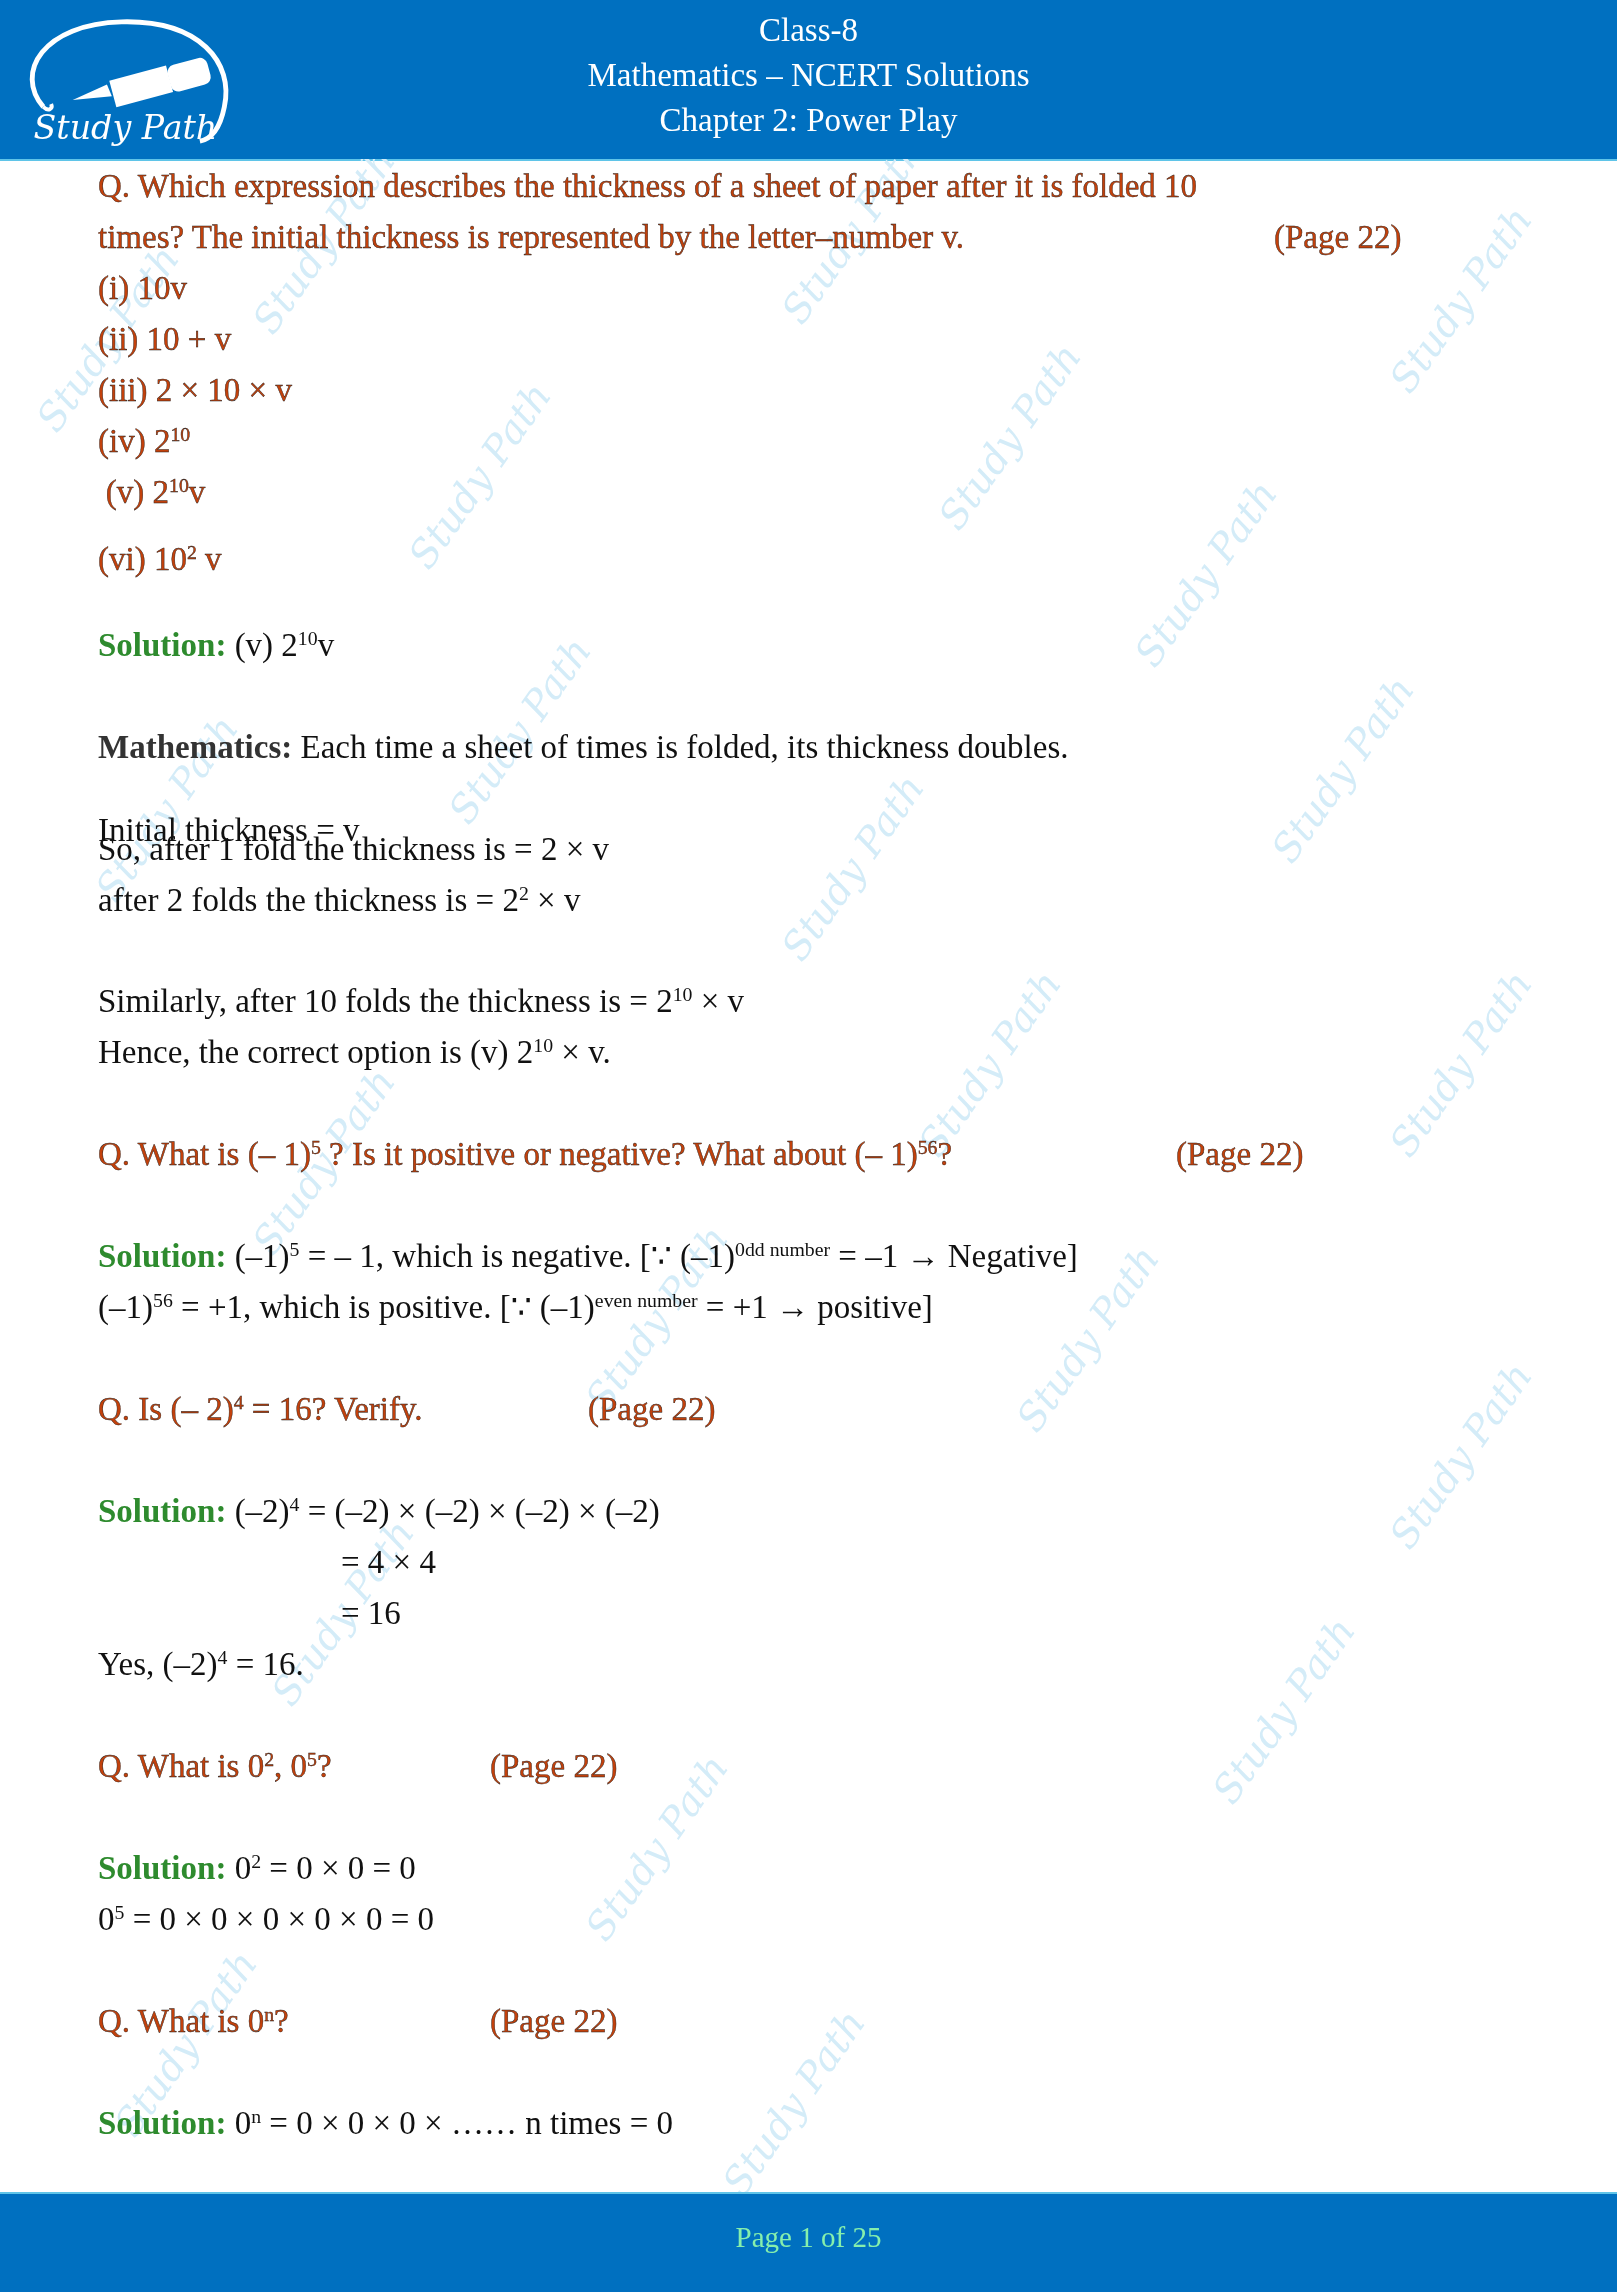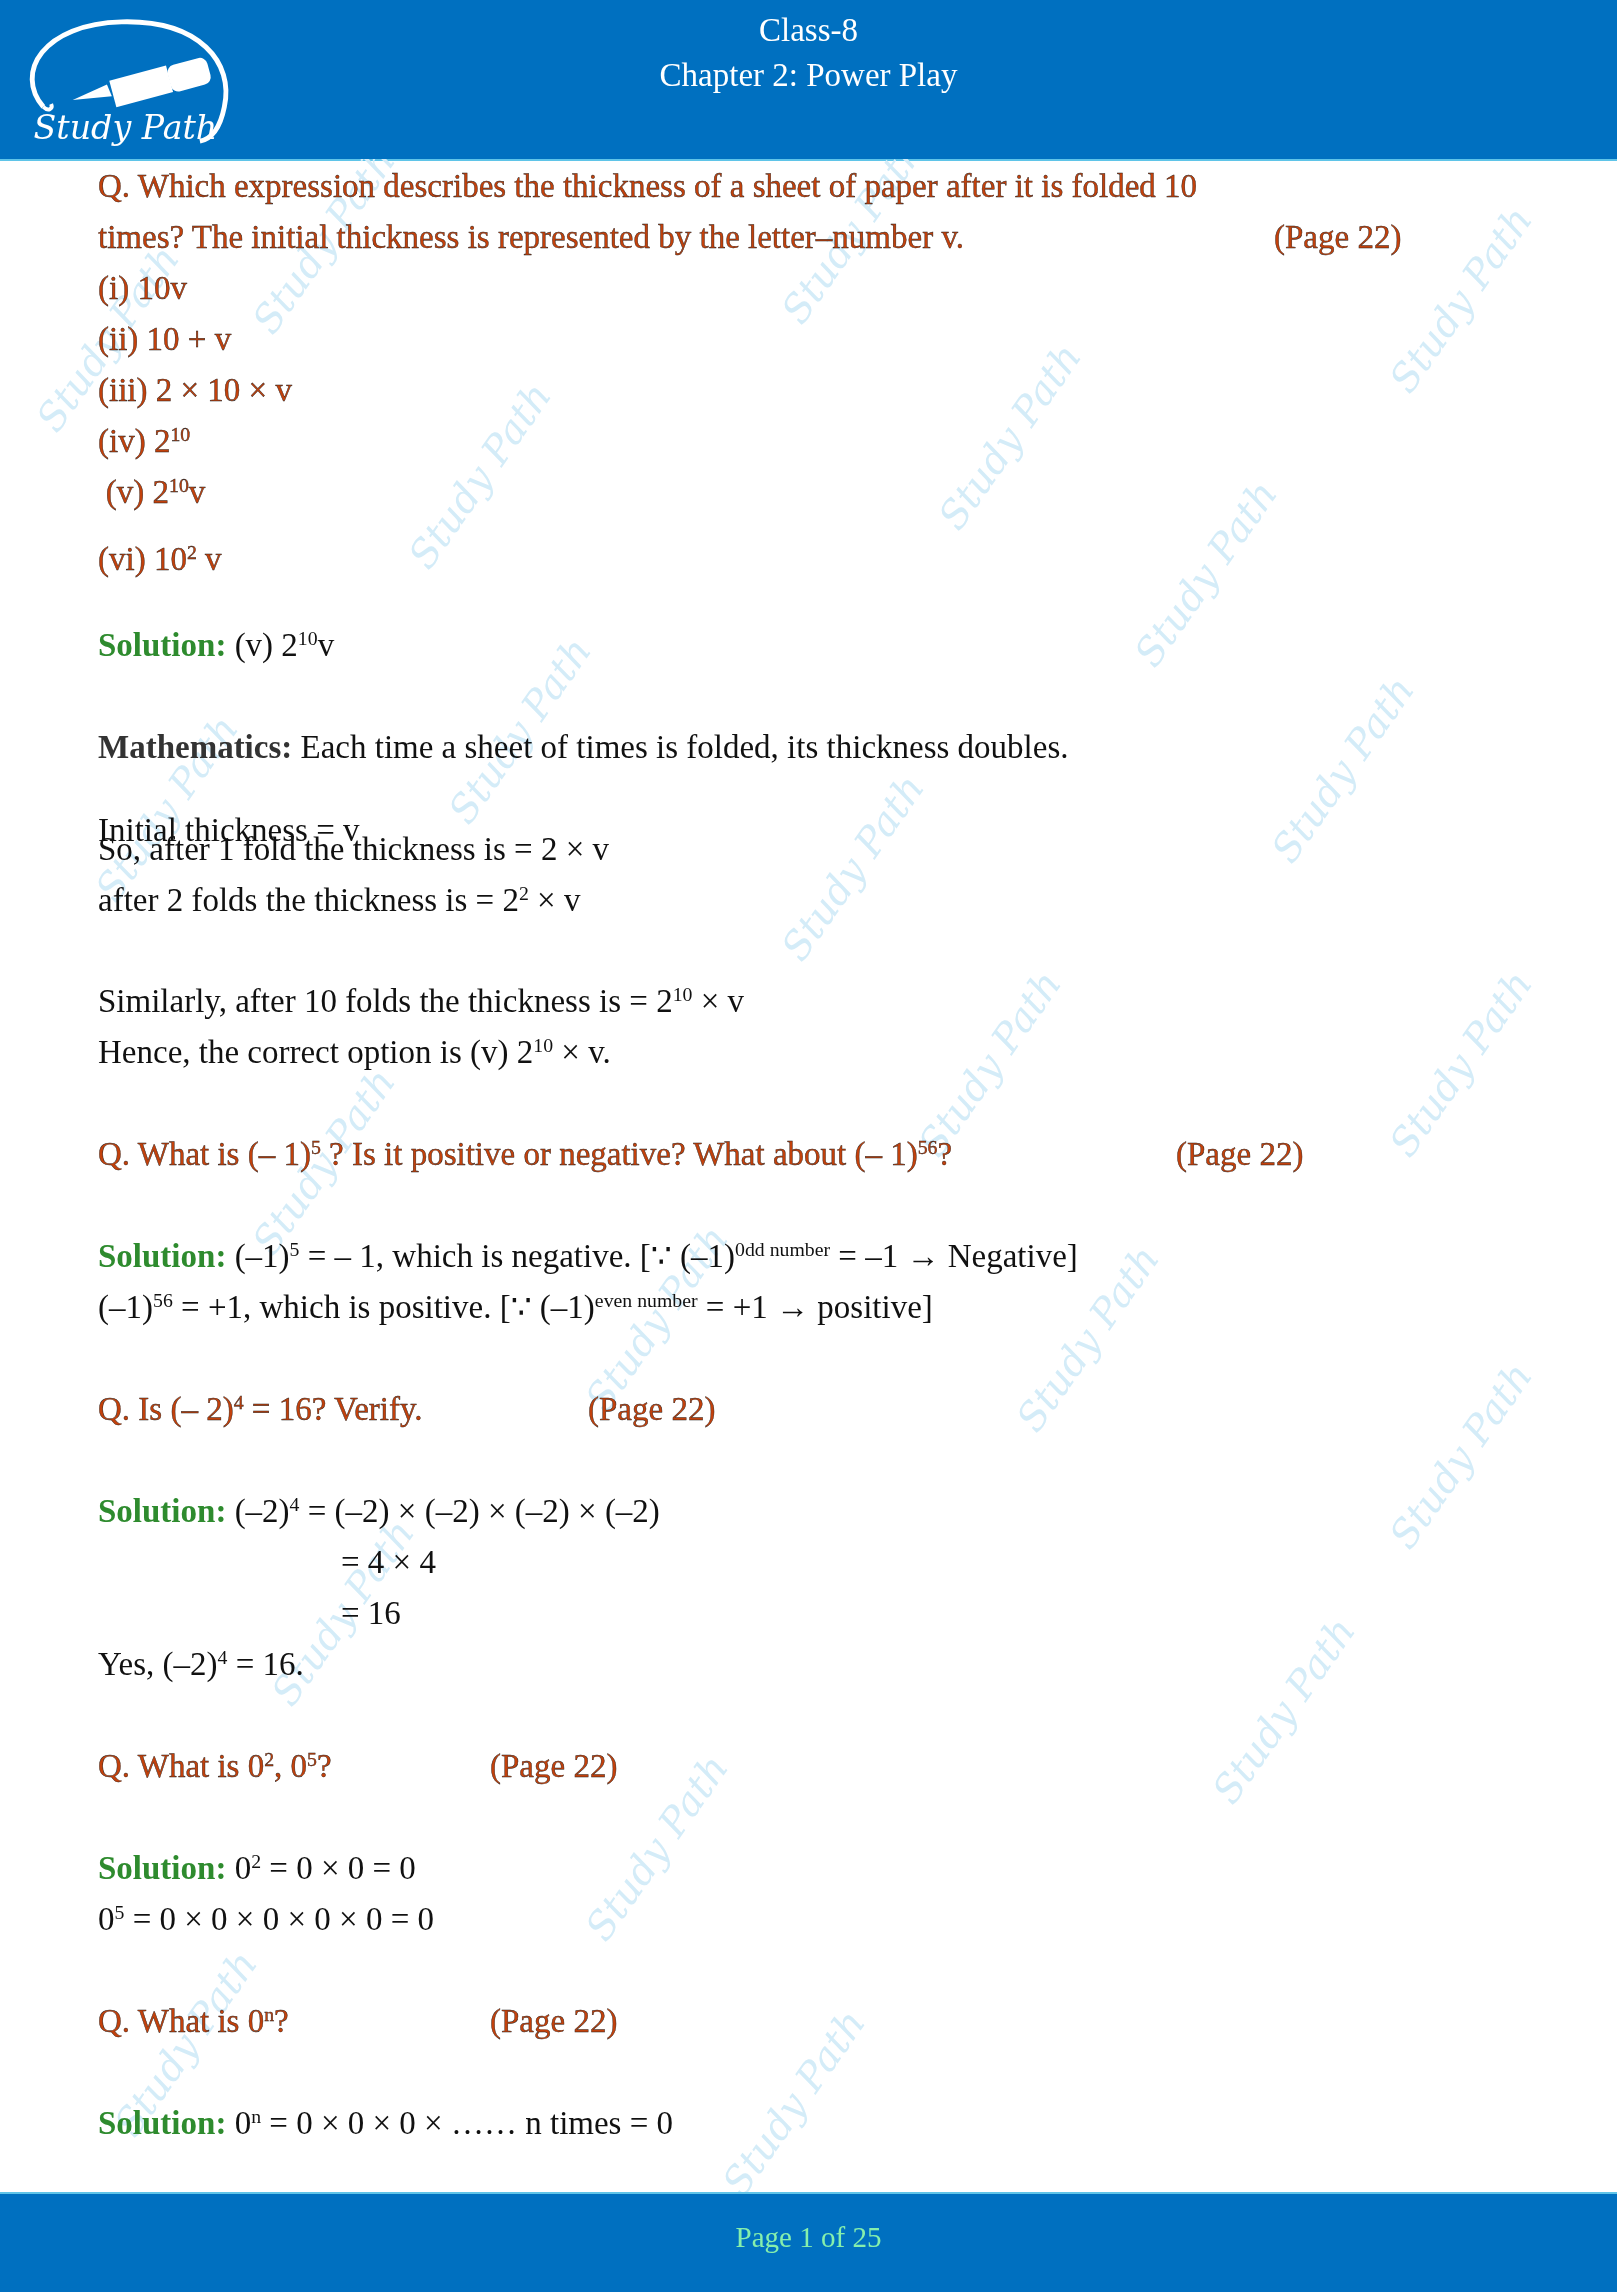--- a/index.html
+++ b/index.html
@@ -36,20 +36,21 @@
       <path d="M30 95 C0 60, 30 10, 110 8 C190 6, 225 50, 215 95 C210 120, 200 128, 190 130" fill="none" stroke="#fff" stroke-width="5"></path>
       <path d="M30 95 C35 100, 40 97, 38 92" fill="none" stroke="#fff" stroke-width="4"></path>
       <polygon points="60,88 95,72 100,84" fill="#fff"></polygon>
       <rect x="100" y="60" width="60" height="28" transform="rotate(-15 130 74)" fill="#fff"></rect>
       <rect x="158" y="48" width="42" height="28" rx="8" transform="rotate(-15 179 62)" fill="#fff"></rect>
       <text x="20" y="128" fill="#fff" font-family="DejaVu Serif, serif" font-style="italic" font-size="34">Study Path</text>
     </svg>
   </div>
   <div class="header-text">
     <div>Class-8</div>
+    <div>Mathematics – NCERT Solutions</div>
     <div>Chapter 2: Power Play</div>
   </div>
 </div>
 
 <div class="watermark-layer">
   <span class="wm" style="left:0px;top:157px">Study Path</span>
   <span class="wm" style="left:216px;top:59px">Study Path</span>
   <span class="wm" style="left:372px;top:294px">Study Path</span>
   <span class="wm" style="left:745px;top:49px">Study Path</span>
   <span class="wm" style="left:902px;top:255px">Study Path</span>

